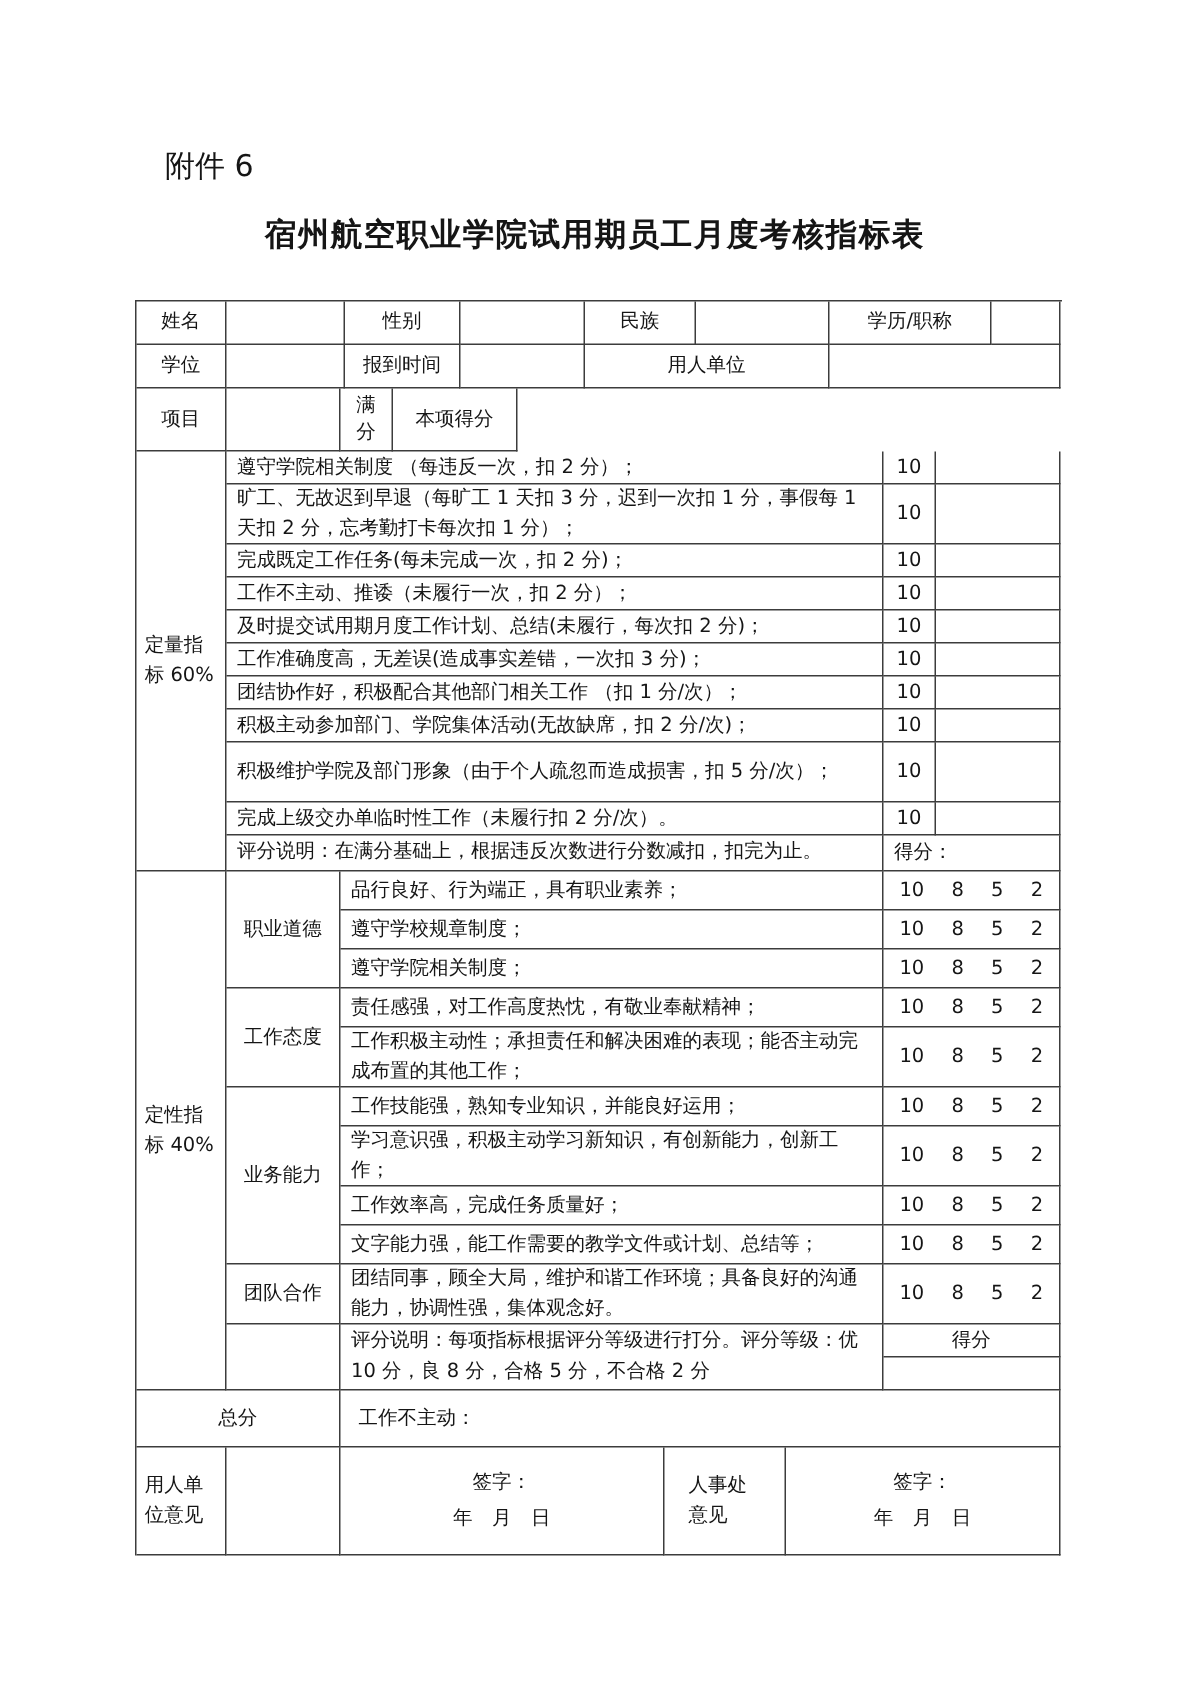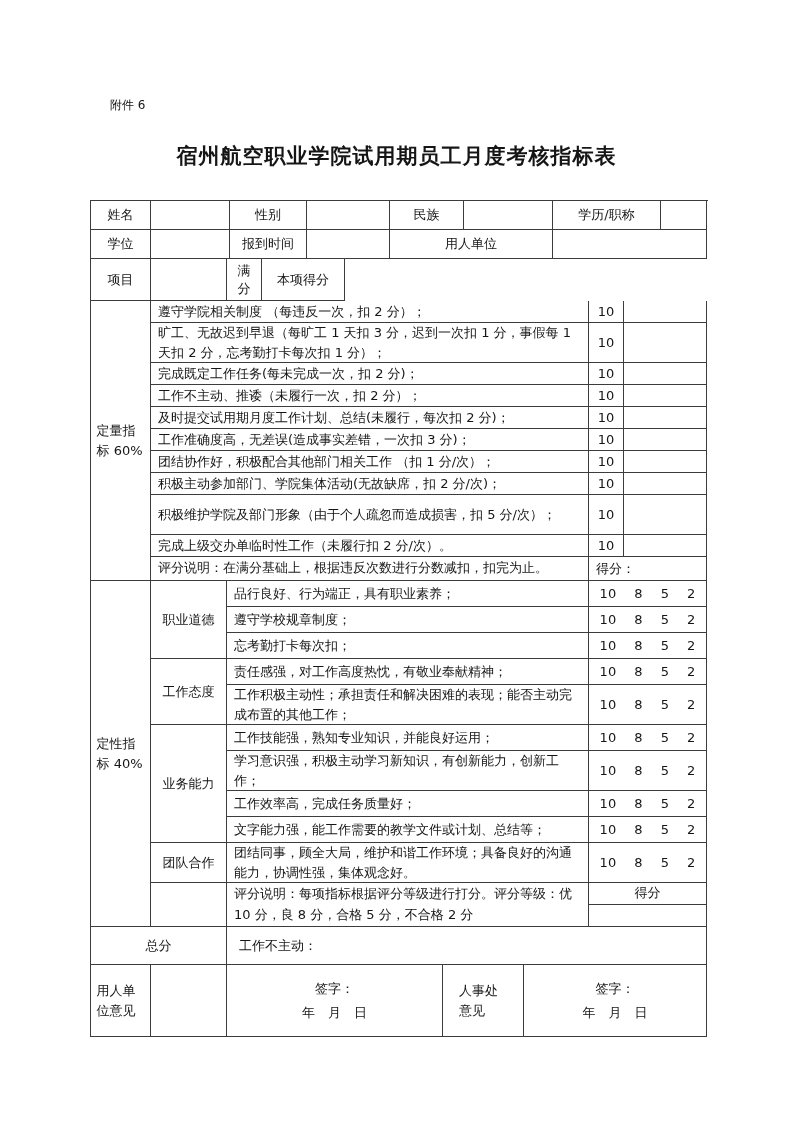--- a/index.html
+++ b/index.html
@@ -1,37 +1,37 @@
 <!DOCTYPE html>
 <html><head>
 <meta charset="utf-8">
 <style>
   html,body { margin:0; padding:0; background:#ffffff; }
   body { width:793px; height:1122px; font-family:"DejaVu Sans", sans-serif; color:#151515; }
   .page { position:relative; width:793px; height:1122px; background:#fff; overflow:hidden; }
 
-  .attachment { position:absolute; left:110px; top:97px; font-size:12px;text-align:right; }
+  .attachment { position:absolute; left:110px; top:97px; font-size:20px;text-align:right; }
   .doc-title { position:absolute; left:0; right:0; top:142px; margin:0; text-align:center;
                font-size:21px; font-weight:bold; font-family:"DejaVu Serif", serif; letter-spacing:1px; }
 
   .tbl { position:absolute; left:90px; top:200px; width:618px; box-sizing:border-box;
          border-top:1px solid #3c3c3c; border-left:1px solid #3c3c3c; font-size:13px; line-height:1.35; }
   .row { display:flex; width:100%; }
   .cell { box-sizing:border-box; border-right:1px solid #3c3c3c; border-bottom:1px solid #3c3c3c;
           display:flex; align-items:center; overflow:hidden; }
   .cc { justify-content:center; text-align:center; }
   .crit { padding:1px 5px 1px 7px; line-height:1.5; align-items:center; }
   .note { padding:1px 2px 1px 7px; line-height:1.55; }
   .quad { justify-content:center; word-spacing:14px; white-space:nowrap; }
   .band { display:flex; width:100%; }
   .side { width:60px; flex:0 0 60px; }
   .side .inner { width:48px; margin:0 auto; text-align:left; line-height:1.5; }
   .bb { flex:1 1 auto; display:flex; flex-direction:column; }
   .stack { display:flex; flex-direction:column; border:none; padding:0; align-items:stretch; }
-  .stack .cell { width:100%;font-family:Liberation Mono, monospace; }
+  .stack .cell { width:100%; }
   .vword { width:1.1em; margin:0 auto; text-align:center; line-height:1.35; }
   .nwrap { width:48px; margin:0 auto; text-align:left; line-height:1.5; }
   .sigblock { width:100%; text-align:center; line-height:1.8; }
 </style>
 </head>
 <body>
 
 <div class="page">
 
   <div class="attachment">附件 6</div>
@@ -141,21 +141,21 @@
           <div class="bb">
             <div class="row" style="height:26px">
               <div class="cell crit" style="width:362px">品行良好、行为端正，具有职业素养；</div>
               <div class="cell quad" style="width:118px">10 8 5 2</div>
             </div>
             <div class="row" style="height:26px">
               <div class="cell crit" style="width:362px">遵守学校规章制度；</div>
               <div class="cell quad" style="width:118px">10 8 5 2</div>
             </div>
             <div class="row" style="height:26px">
-              <div class="cell crit" style="width:362px">忘考勤打卡每次扣；</div>
+              <div class="cell crit" style="width:362px">遵守学院相关制度；</div>
               <div class="cell quad" style="width:118px">10 8 5 2</div>
             </div>
           </div>
         </div>
 
         <div class="band">
           <div class="cell cc" style="width:76px;flex:0 0 76px">工作态度</div>
           <div class="bb">
             <div class="row" style="height:26px">
               <div class="cell crit" style="width:362px">责任感强，对工作高度热忱，有敬业奉献精神；</div>

